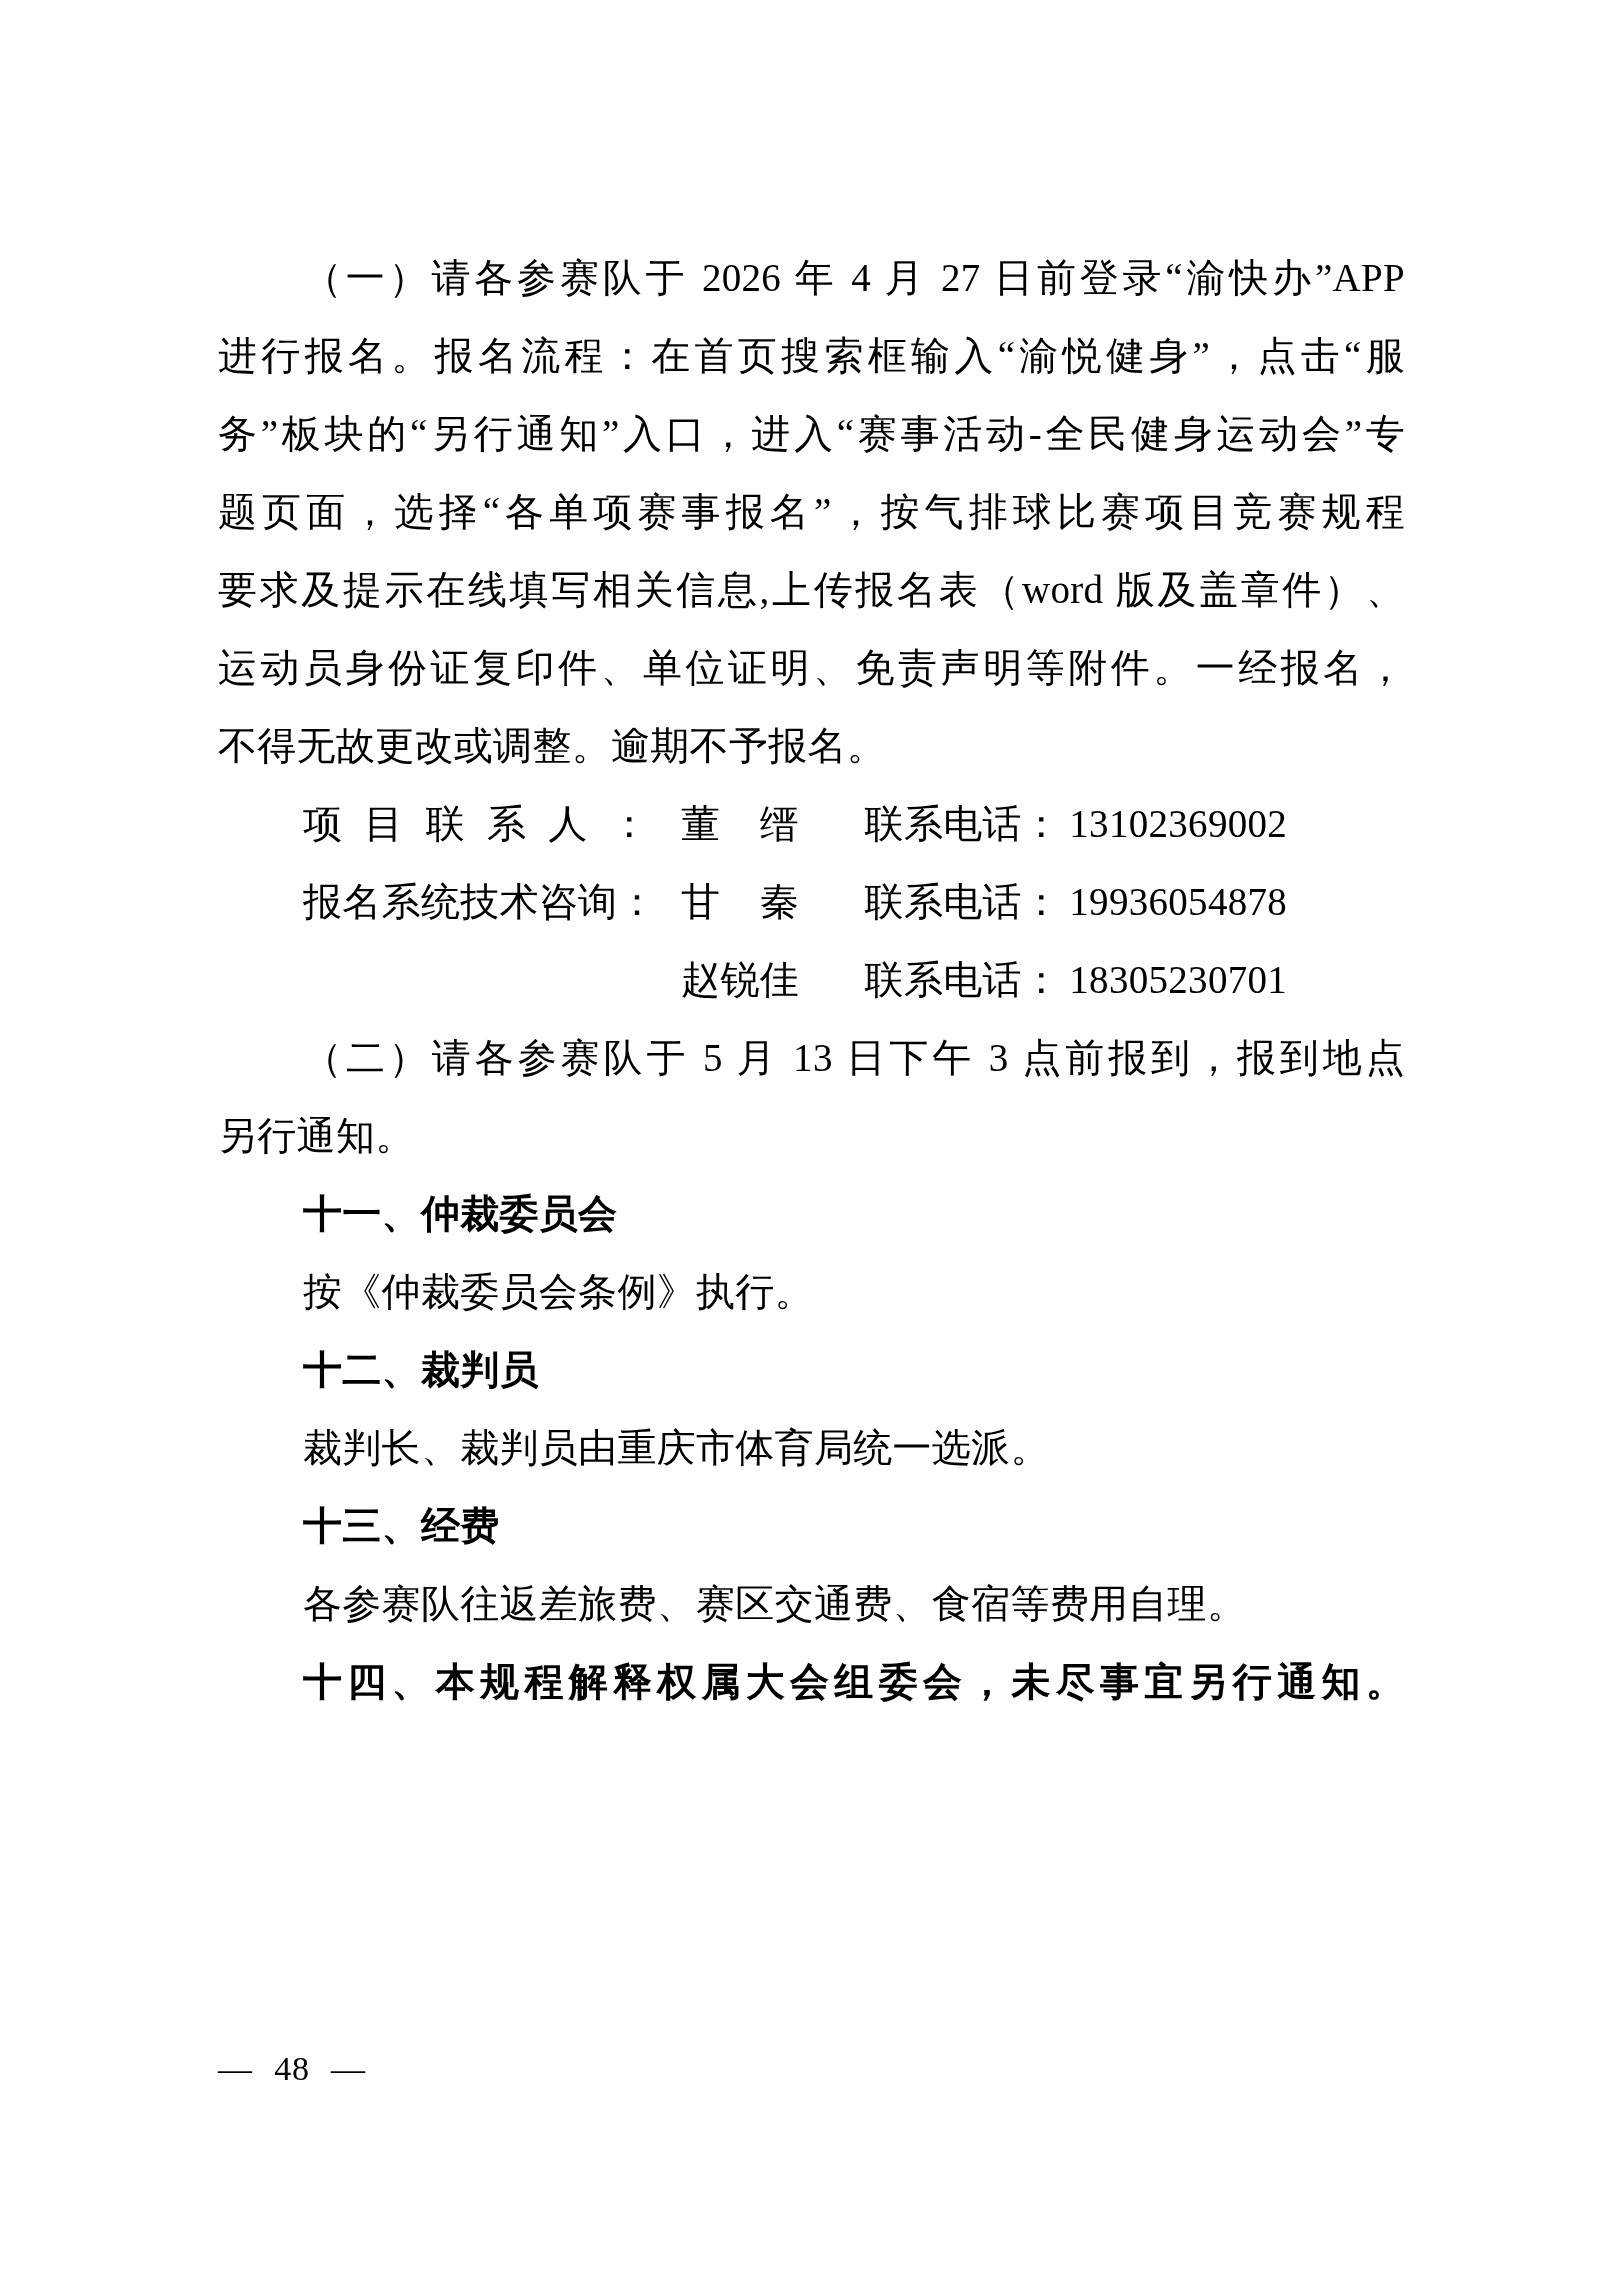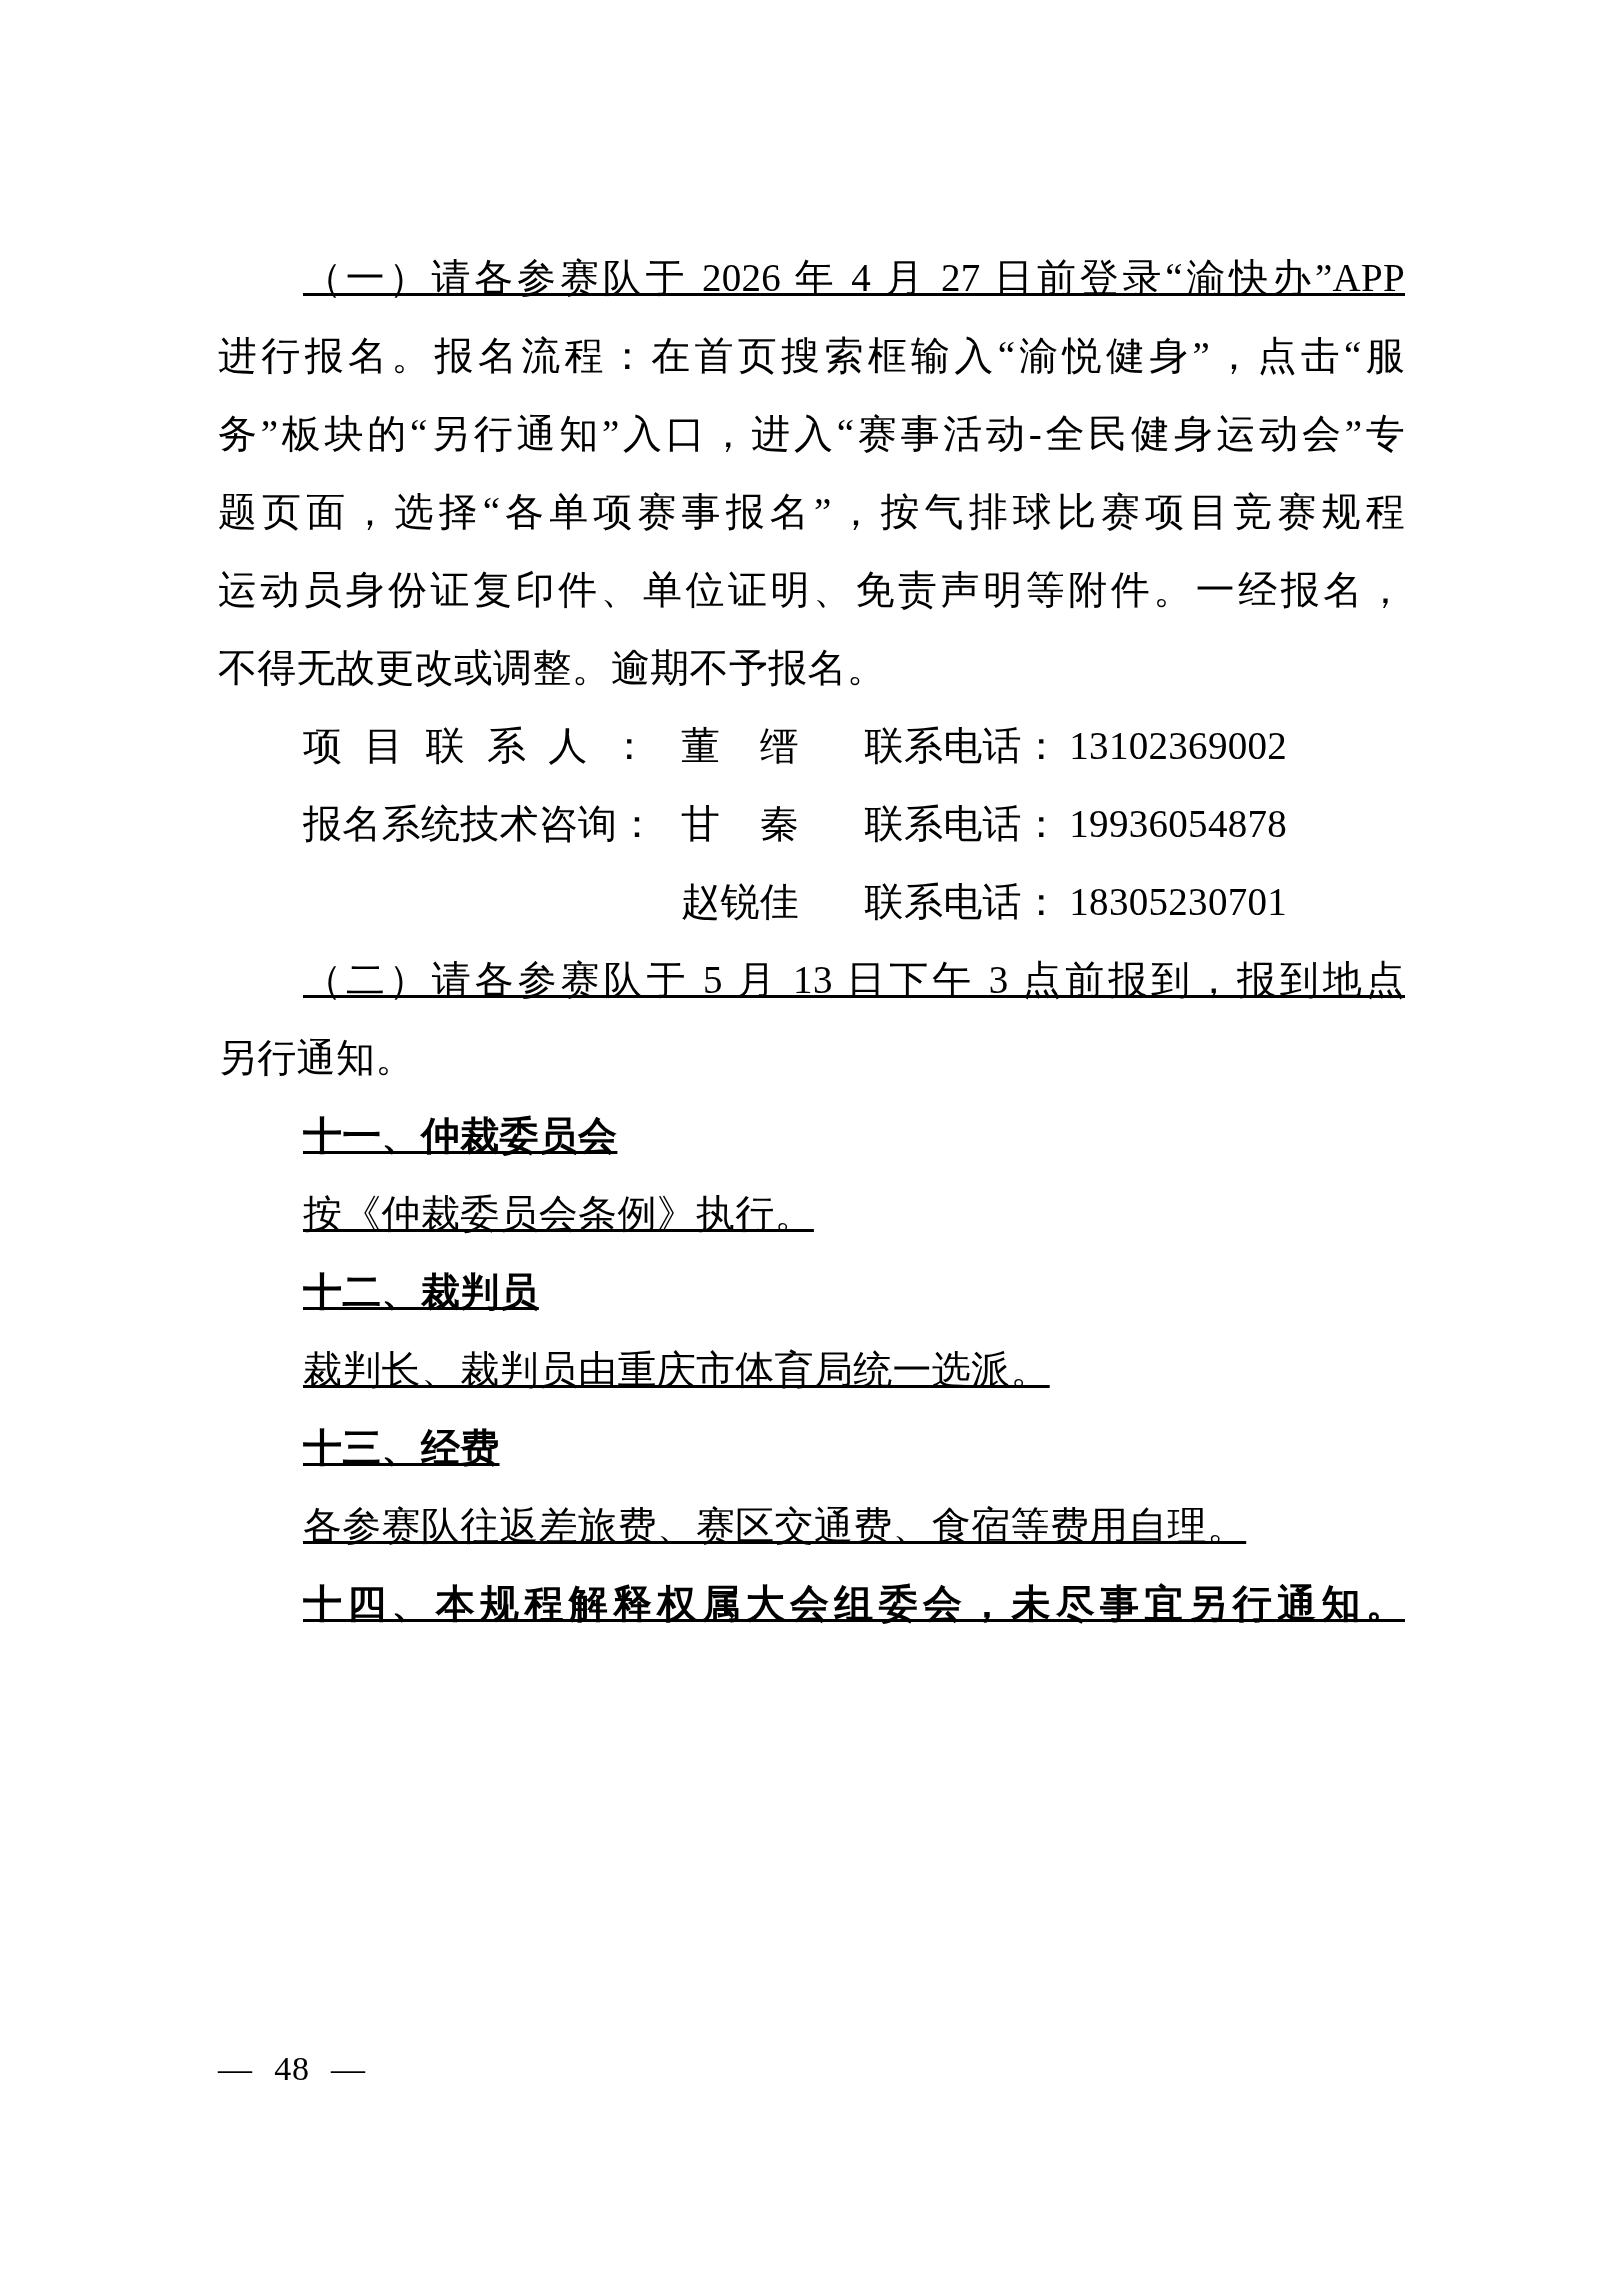--- a/index.html
+++ b/index.html
@@ -18,21 +18,21 @@
     left: 218px;
     width: 1187px;
   }
   .doc-line {
     height: 78px;
     line-height: 78px;
     font-size: 39px;
     white-space: nowrap;
     letter-spacing: 0.3px;
   }
-  .indent { text-indent: 85px; text-decoration: underline; }
+  .indent { text-indent: 85px; }
   .fill {
     white-space: normal;
     text-align: justify;
     text-align-last: justify;
   }
   .heading {
     font-family: "Liberation Sans", "DejaVu Sans", sans-serif;
     font-weight: 700;
   }
   .contact-row { white-space: nowrap; }
@@ -66,20 +66,21 @@
 </head>
 <body>
 
 <div class="page">
   <div class="content">
 
     <div class="doc-line indent fill">（一）请各参赛队于 2026 年 4 月 27 日前登录“渝快办”APP</div>
     <div class="doc-line fill">进行报名。报名流程：在首页搜索框输入“渝悦健身”，点击“服</div>
     <div class="doc-line fill">务”板块的“另行通知”入口，进入“赛事活动-全民健身运动会”专</div>
     <div class="doc-line fill">题页面，选择“各单项赛事报名”，按气排球比赛项目竞赛规程</div>
+    <div class="doc-line fill">要求及提示在线填写相关信息,上传报名表（word 版及盖章件）、</div>
     <div class="doc-line fill">运动员身份证复印件、单位证明、免责声明等附件。一经报名，</div>
     <div class="doc-line">不得无故更改或调整。逾期不予报名。</div>
 
     <div class="doc-line contact-row">
       <span class="c-label">项目联系人：</span><span class="c-name">董　缙</span><span class="c-phone-label">联系电话：</span><span class="c-phone">13102369002</span>
     </div>
     <div class="doc-line contact-row">
       <span class="c-label">报名系统技术咨询：</span><span class="c-name">甘　秦</span><span class="c-phone-label">联系电话：</span><span class="c-phone">19936054878</span>
     </div>
     <div class="doc-line contact-row">

